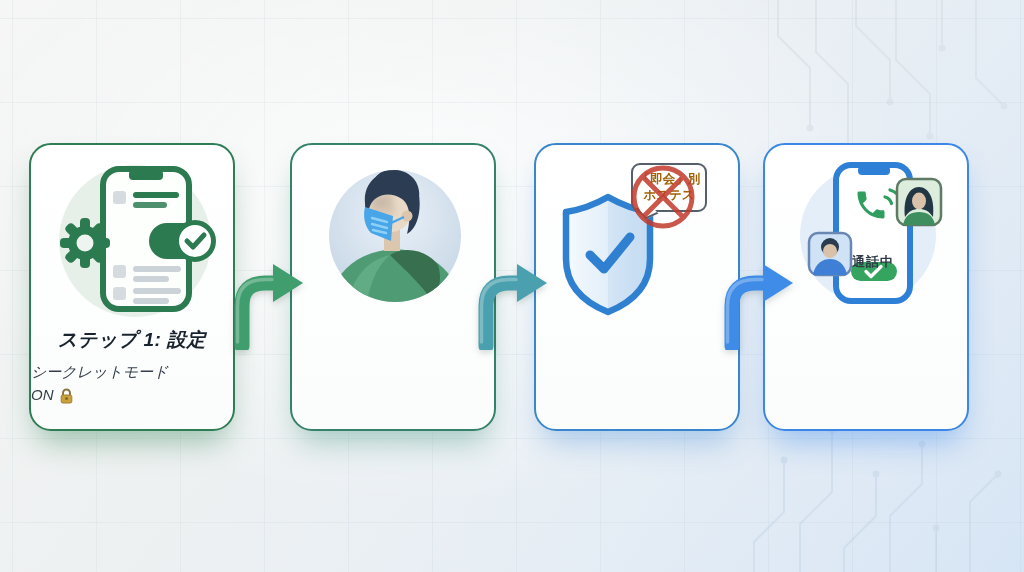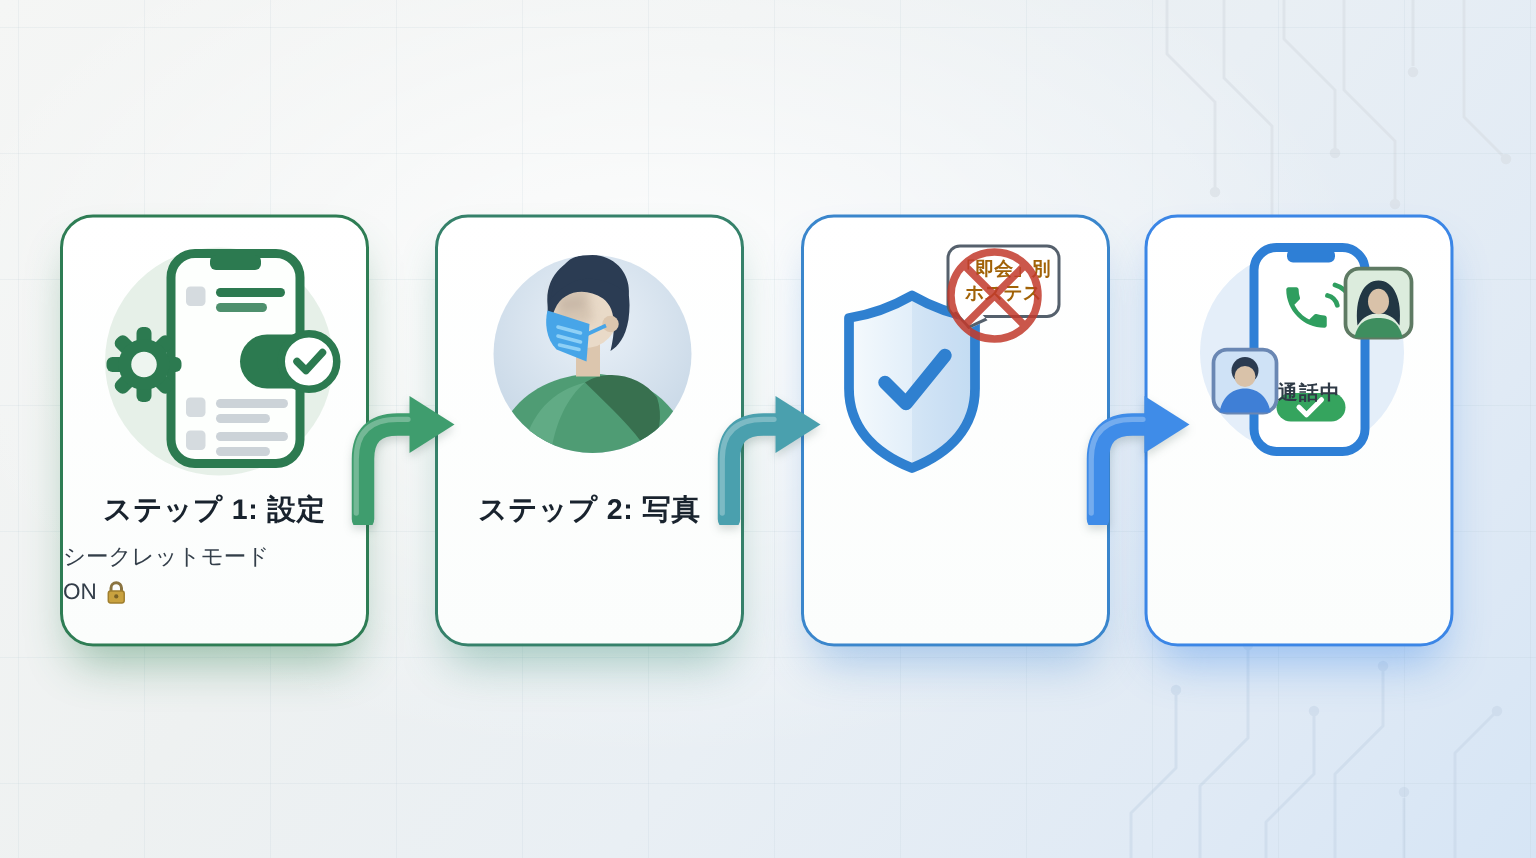--- a/index.html
+++ b/index.html
@@ -19,21 +19,21 @@
   }
   .circuit{position:absolute;pointer-events:none;}
   .circuit-tr{top:0;right:0;}
   .circuit-br{bottom:0;right:0;}
 
   .card{
     position:absolute;top:143px;width:206px;height:288px;z-index:1;
     background:linear-gradient(180deg,#ffffff,#fbfdfc);
     border:2px solid #2e7d54;border-radius:22px;box-sizing:border-box;
   }
-  .card.step1{left:40px;border-color:#2e7d54;box-shadow:0 18px 30px -8px rgba(52,130,87,.45);}
+  .card.step1{left:29px;border-color:#2e7d54;box-shadow:0 18px 30px -8px rgba(52,130,87,.45);font-style:italic;}
   .card.step2{left:290px;border-color:#35816a;box-shadow:0 18px 30px -8px rgba(58,140,118,.42);}
   .card.step3{left:534px;border-color:#3a86cc;box-shadow:0 18px 30px -8px rgba(74,144,217,.42);}
   .card.step4{left:748px;border-color:#3b86e6;box-shadow:0 18px 30px -8px rgba(64,140,235,.45);margin-left:15px;}
 
   .icon-wrap{position:relative;height:170px;margin-top:10px;}
   .icon-wrap svg.main{position:absolute;}
 
   .card-title{
     margin-top:2px;text-align:center;font-size:19px;font-weight:bold;
     color:#19232e;letter-spacing:.5px;
@@ -195,21 +195,20 @@
           <path d="M60 12 C70 6 86 8 94 18 C98 23 100 30 99 36 C90 26 72 22 62 27 C56 30 50 34 47 39 C49 27 53 17 60 12 Z" fill="#2b3c53"></path>
           <circle cx="87" cy="55" r="5.5" fill="#dcc6ae"></circle>
           <g>
             <path d="M45 46 L73 55 L71 80 L51 72 C44 65 43 54 45 46 Z" fill="#47a5e8"></path>
             <path d="M52 57 L67 61 M52 63 L67 67 M53 69 L66 72" stroke="#8ed0f6" stroke-width="2.4" stroke-linecap="round" fill="none"></path>
             <path d="M71 62 L84 56" stroke="#47a5e8" stroke-width="2.4" fill="none"></path>
           </g>
         </g>
       </svg>
     </div>
-    <div class="card-title">ステップ 2: 写真</div>
   </div>
 
   <div class="card step3">
     <div class="icon-wrap">
       <svg class="main" style="left:8px;top:32px;" width="150" height="140" viewBox="0 0 150 140">
         <defs>
           <linearGradient id="shieldG" x1="0" y1="0" x2="1" y2="0">
             <stop offset="0%" stop-color="#f5fafd"></stop>
               <stop offset="100%" stop-color="#cfe3f6"></stop>
           </linearGradient>

